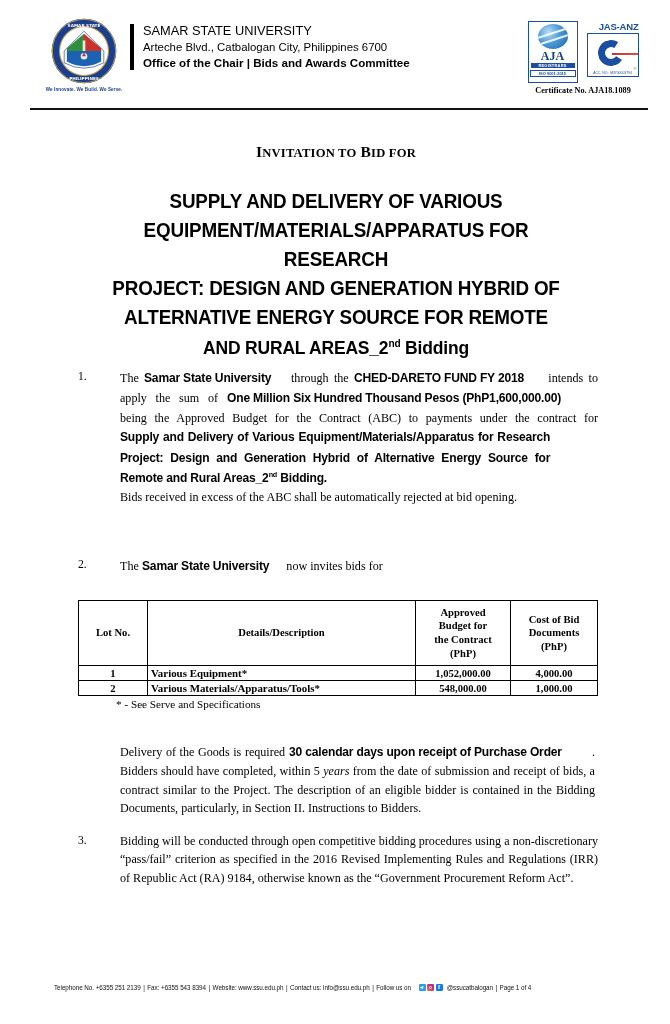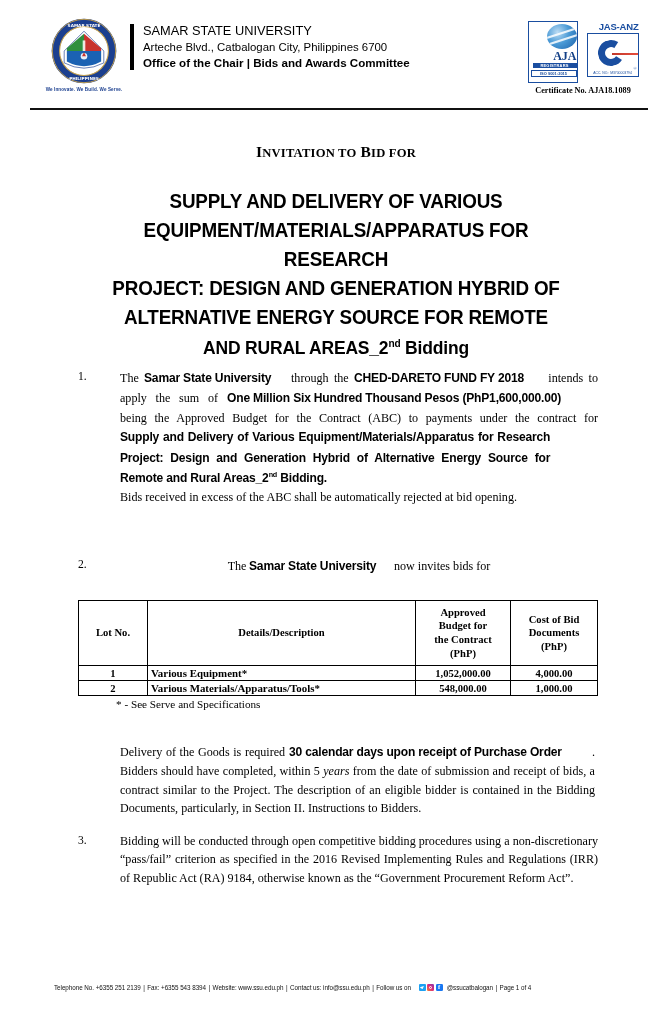--- a/index.html
+++ b/index.html
@@ -82,21 +82,21 @@
     gap: 3px;
     height: 64px;
   }
   .aja-box {
     width: 50px;
     height: 62px;
     border: 1.2px solid #1a4ea0;
     box-sizing: border-box;
     display: flex;
     flex-direction: column;
-    align-items: flex-end;
+    align-items: center;
     justify-content: flex-start;
     padding-top: 2px;
   }
   .aja-globe {
     width: 30px; height: 25px;
     border-radius: 50%;
     background: radial-gradient(circle at 35% 33%, #bcdcf4 0%, #4a9ad6 45%, #1a5fa8 100%);
     position: relative;
     overflow: hidden;
   }
@@ -249,21 +249,21 @@
   .num {
     width: 42px;
     flex: 0 0 42px;
     font-size: 11.6px;
   }
   .ctext {
     flex: 1 1 auto;
     text-align: justify;
     text-justify: inter-word;
   }
-  .ctext.nj { text-align: center; }
+  .ctext.nj { text-align: left; }
   b.cond, .cond {
     font-family: "Liberation Sans", sans-serif;
     font-weight: bold;
     font-size: 13.4px;
     letter-spacing: -.2px;
     display: inline-block;
     transform: scaleX(.9);
     transform-origin: left center;
   }
   .cond sup { font-size: .6em; vertical-align: super; }

